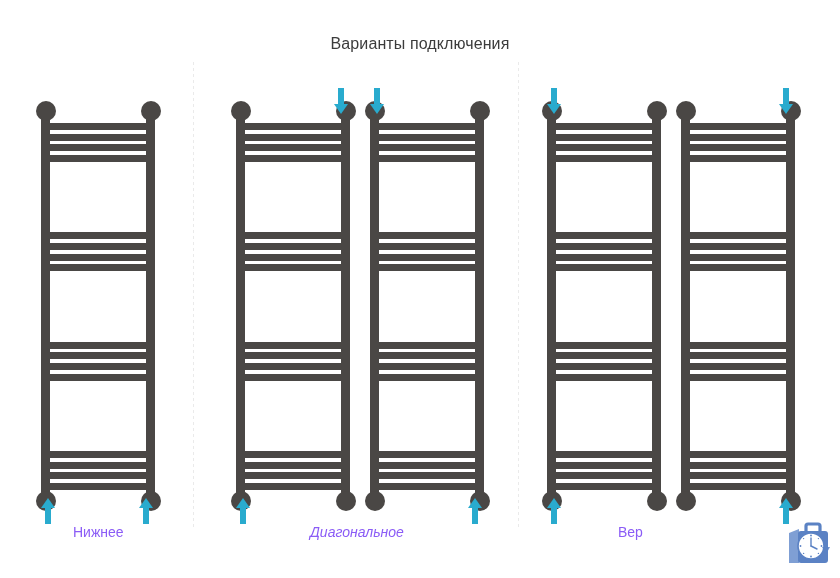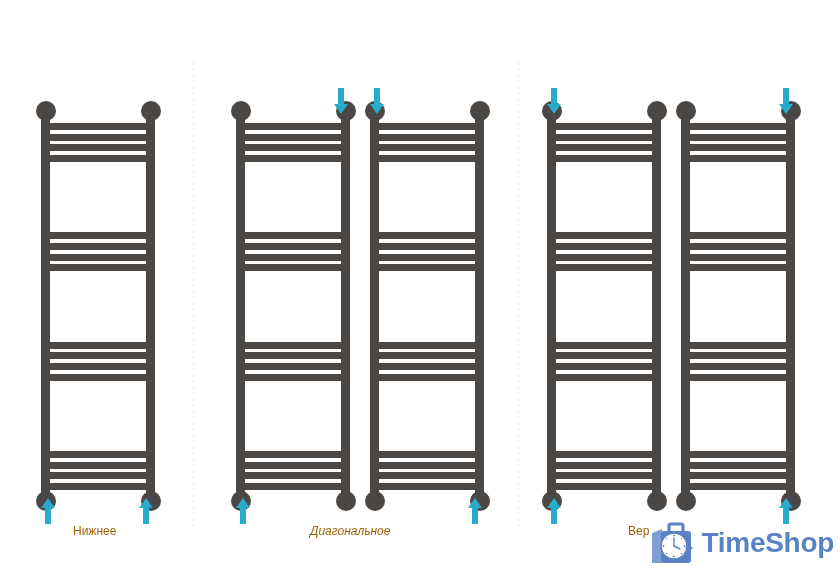--- a/index.html
+++ b/index.html
@@ -109,22 +109,22 @@
     border-left: 7px solid transparent;
     border-right: 7px solid transparent;
   }
   .arrow.up .shaft   { top: 9px; height: 17px; }
   .arrow.up .head    { top: 0; border-bottom: 10px solid #29abce; }
   .arrow.down .shaft { top: 0; height: 17px; }
   .arrow.down .head  { bottom: 0; border-top: 10px solid #29abce; }
 
   .caption {
     position: absolute;
-    font-size: 12px;
-    color: #a16207;
+    font-size: 14px;
+    color: #8b5cf6;
     white-space: nowrap;
   }
 
   
   .logo {
     position: absolute;
     right: 6px;
     bottom: 8px;
     height: 54px;
     display: flex;
@@ -136,20 +136,21 @@
     font-weight: bold;
     color: #5b82c4;
     letter-spacing: -0.3px;
   }
 </style>
 </head>
 <body>
 
 <div id="stage">
 
+  <div class="title">Варианты подключения</div>
 
   <div class="divider" style="left:193px;"></div>
   <div class="divider" style="left:518px;"></div>
 
   <div class="panel" style="left:0; width:193px;">
 
     <div class="radiator" style="left:41px;">
       <div class="rail left"></div>
       <div class="rail right"></div>
       <div class="knob tl"></div>
@@ -332,21 +333,21 @@
 
     <div class="arrow up" style="left:29px; top:498px;">
       <div class="head"></div>
       <div class="shaft"></div>
     </div>
     <div class="arrow up" style="left:261px; top:498px;">
       <div class="head"></div>
       <div class="shaft"></div>
     </div>
 
-    <div class="caption" style="left:110px; top:524px;">Вер</div>
+    <div class="caption" style="left:100px; top:524px;">Вер</div>
   </div>
 
   <div class="logo">
     <span style="display:inline-block;width:48px;height:44px;">
       <svg width="48" height="44" viewBox="0 0 48 44" xmlns="http://www.w3.org/2000/svg">
         <path d="M3 12 L13 8 L13 42 L3 42 Z" fill="#7f9fd4"></path>
         <rect x="12" y="10" width="30" height="32" rx="3" fill="#5b82c4"></rect>
         <path d="M20 10 L20 5 Q20 3 22 3 L32 3 Q34 3 34 5 L34 10" fill="none" stroke="#5b82c4" stroke-width="3.2"></path>
         <circle cx="25" cy="25" r="13" fill="#ffffff" stroke="#5b82c4" stroke-width="1.6"></circle>
         <g stroke="#5b82c4" stroke-width="1.4" stroke-linecap="round">
@@ -359,16 +360,15 @@
           <circle cx="25" cy="35.5" r="0.9"></circle>
             <circle cx="14.5" cy="25" r="0.9"></circle>
           <circle cx="32.4" cy="17.6" r="0.7"></circle>
             <circle cx="32.4" cy="32.4" r="0.7"></circle>
           <circle cx="17.6" cy="32.4" r="0.7"></circle>
             <circle cx="17.6" cy="17.6" r="0.7"></circle>
         </g>
         <path d="M36 26 L44 26 L40 33 Z" fill="#5b82c4" opacity="0.85"></path>
       </svg>
     </span>
-    <span class="logo-text">TimeShop</span>
   </div>
 
 </div>
 
 </body></html>

